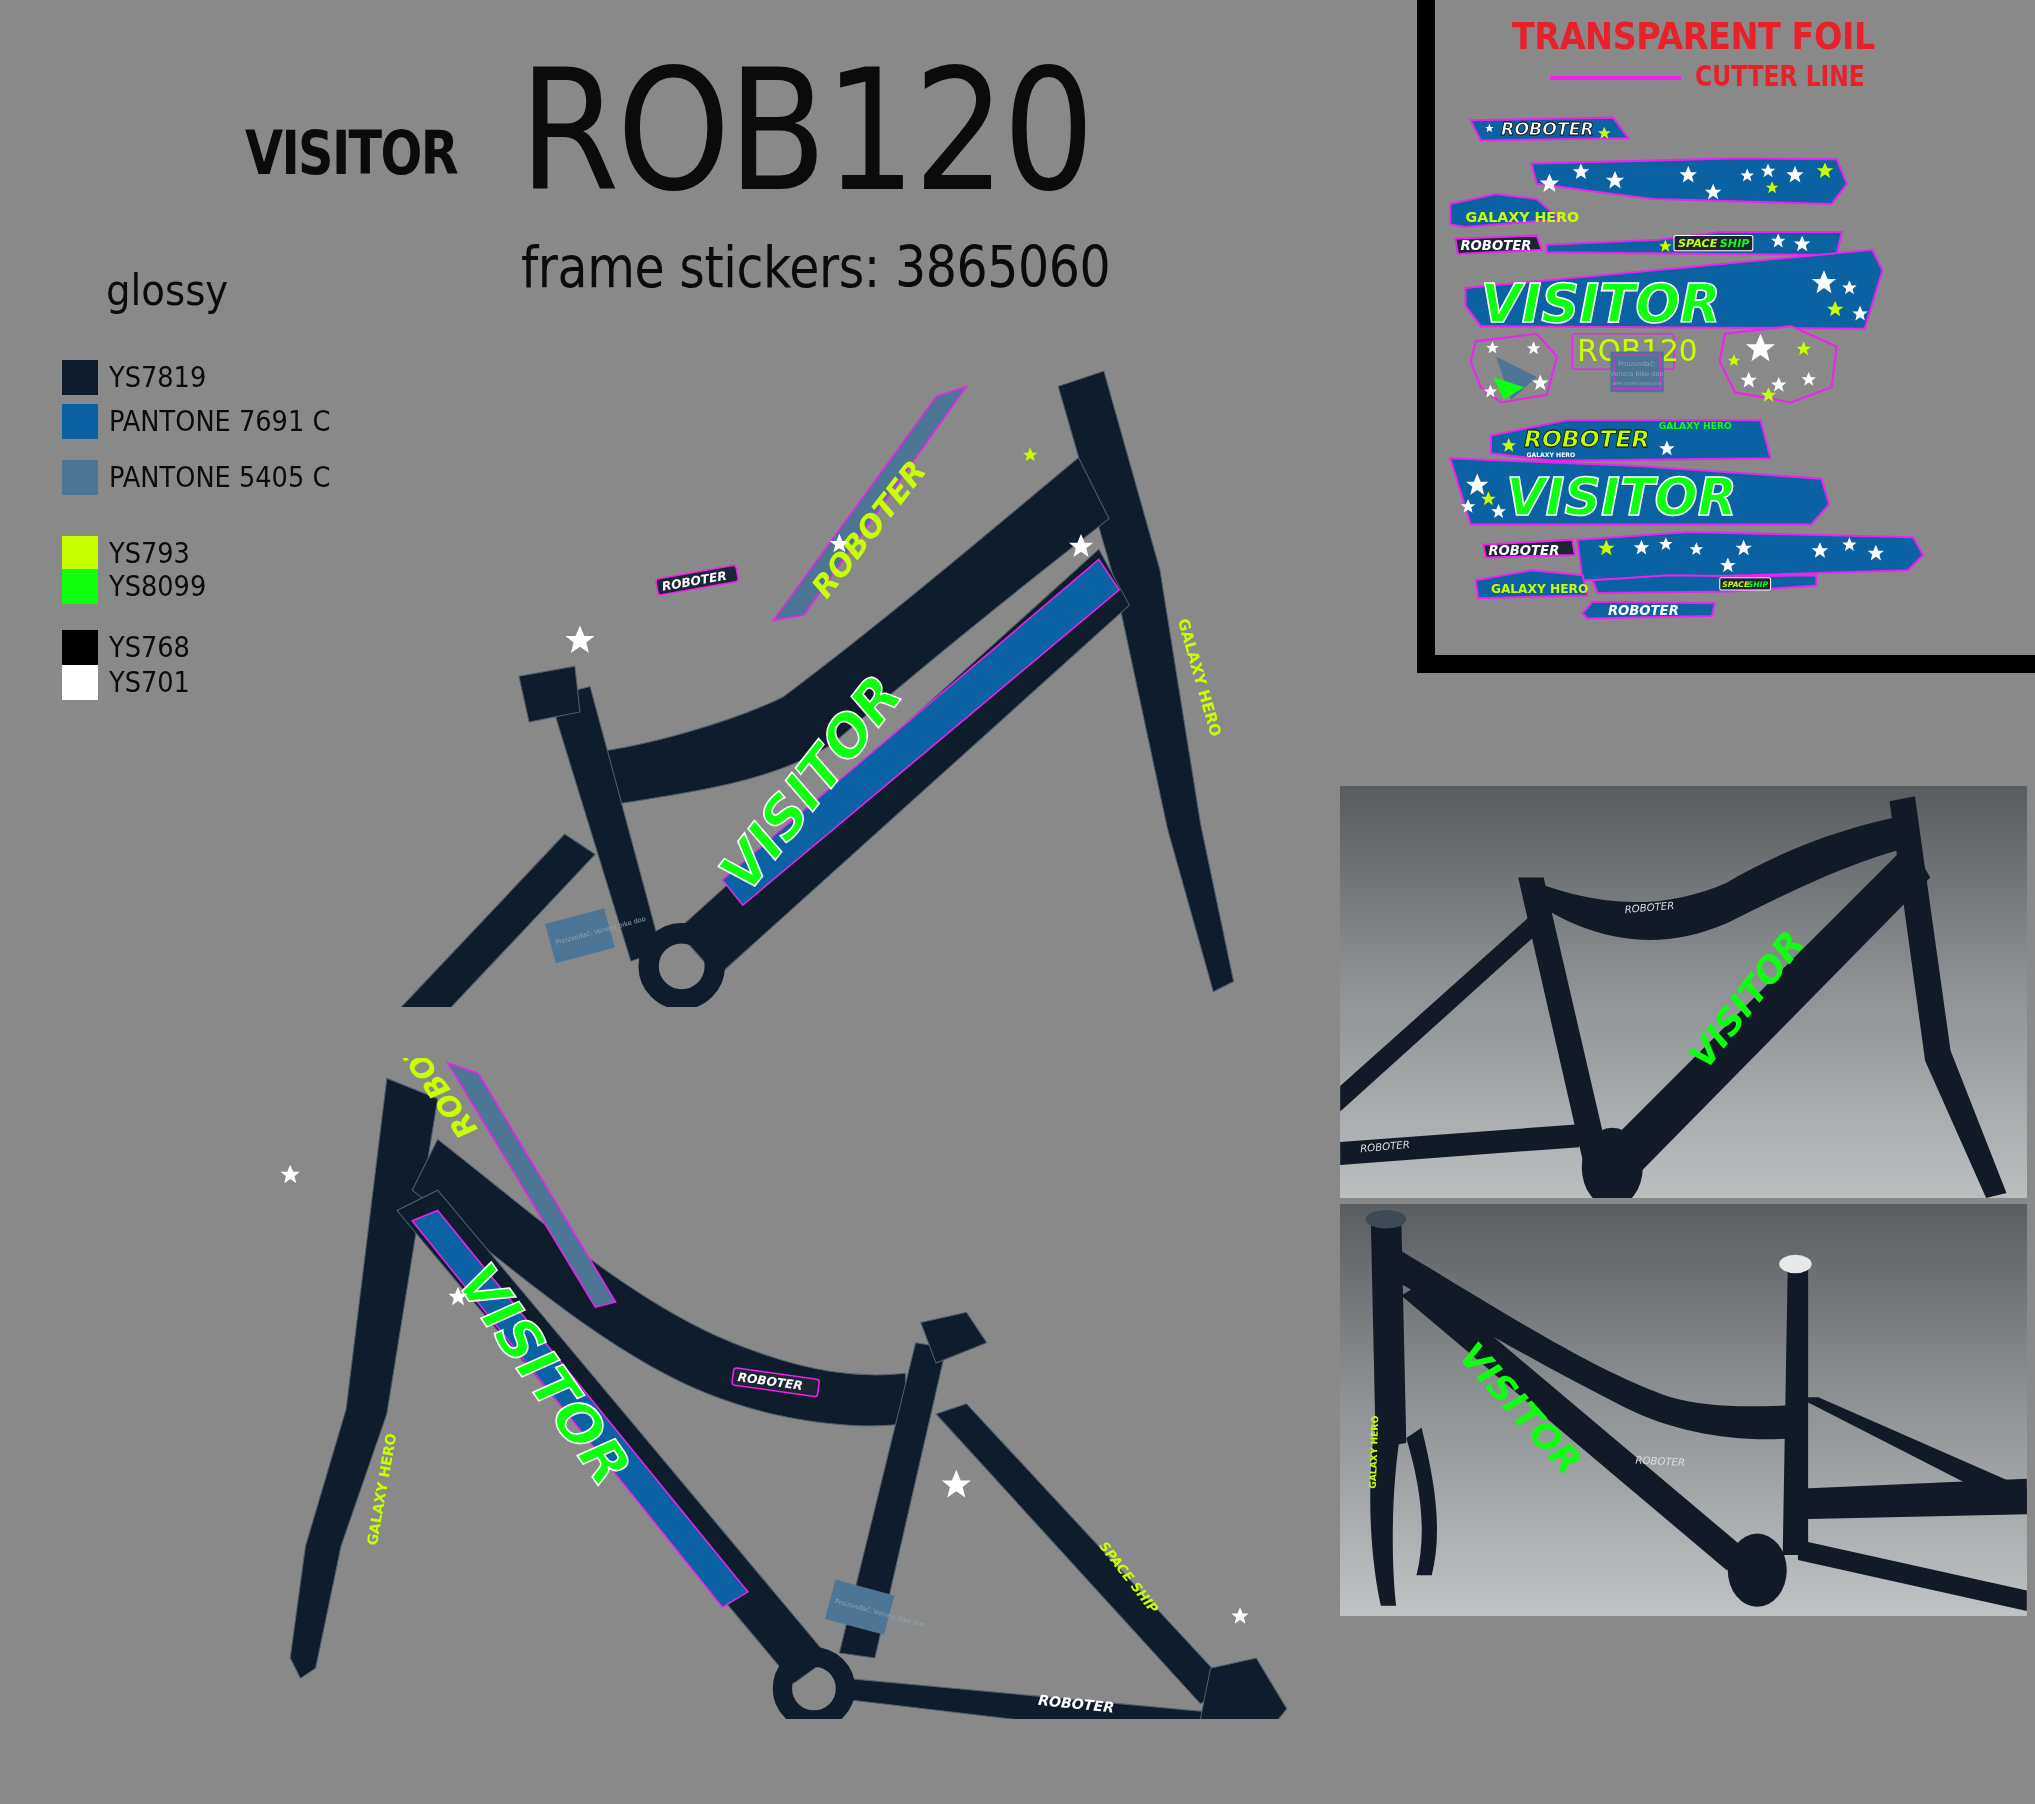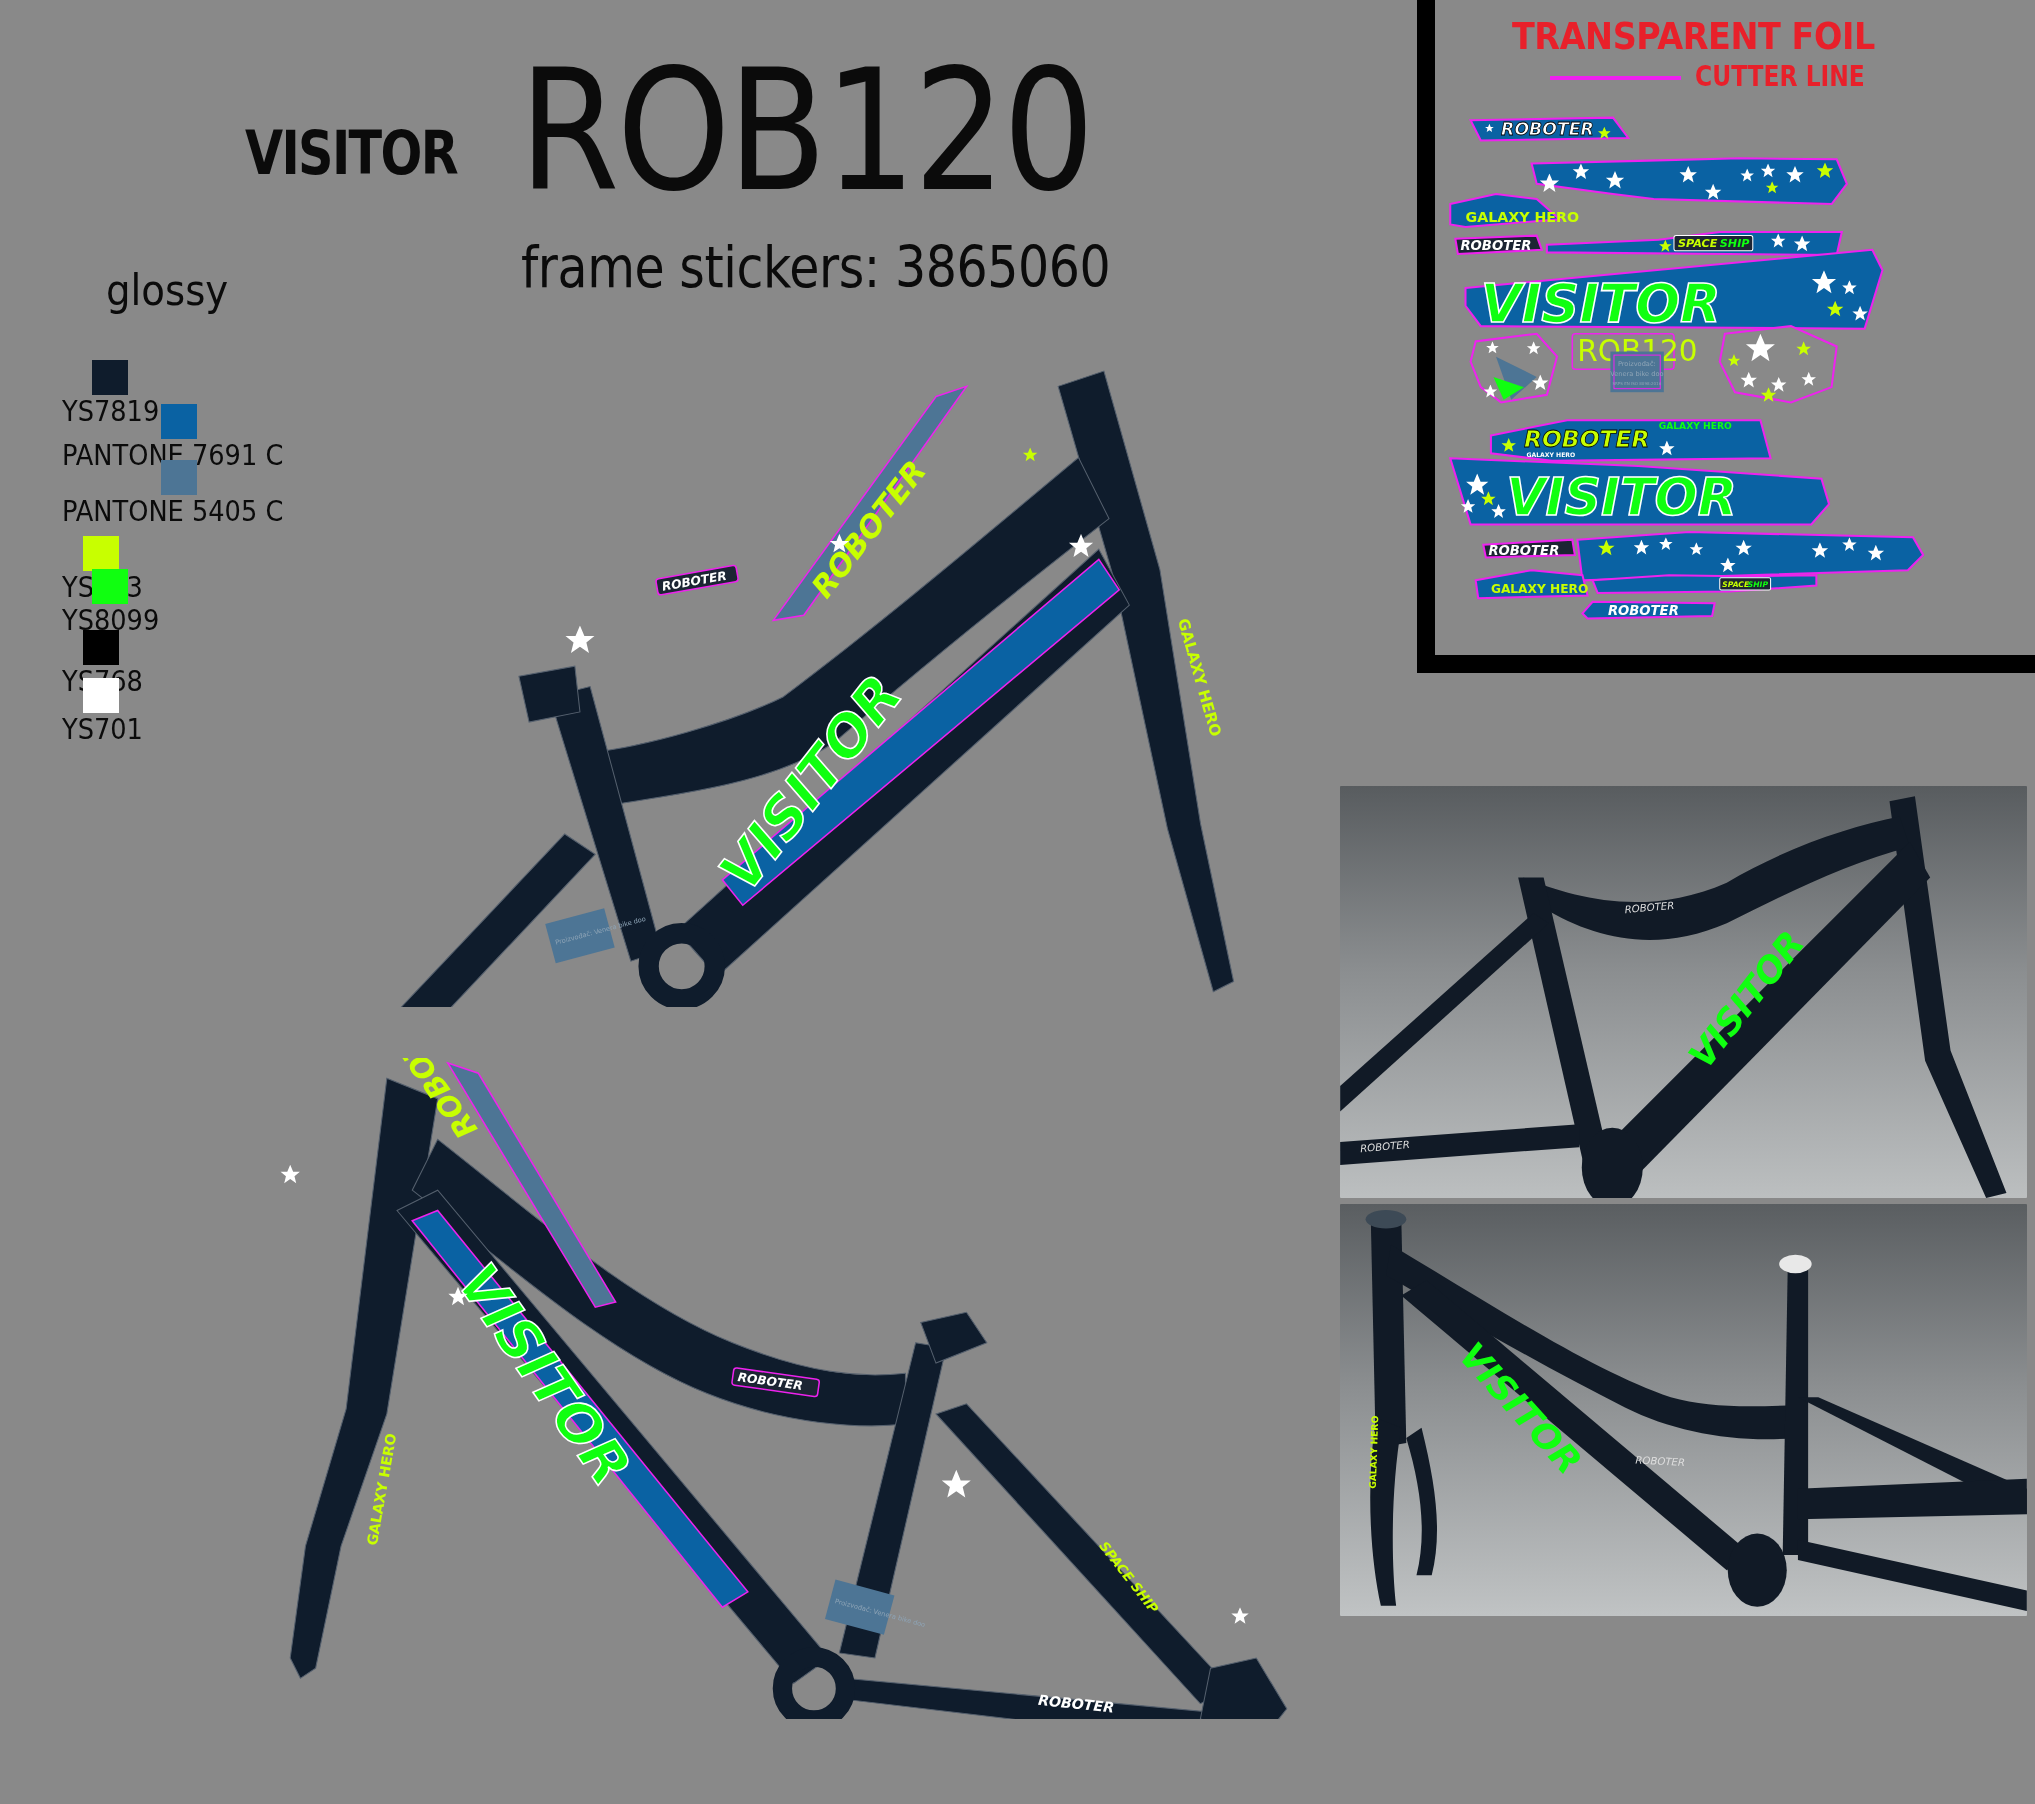--- a/index.html
+++ b/index.html
@@ -5,21 +5,21 @@
   html,body{margin:0;padding:0;}
   body{width:2035px;height:1804px;background:#898989;position:relative;overflow:hidden;font-family:"DejaVu Sans",sans-serif;color:#0b0b0b;}
   .abs{position:absolute;}
   
   .brand{left:245px;top:118px;font-family:"DejaVu Sans",sans-serif;font-weight:bold;font-size:60px;letter-spacing:-2px;transform:scaleX(0.82);transform-origin:left top;}
   .model{left:519px;top:47px;font-family:"DejaVu Sans",sans-serif;font-size:168px;line-height:168px;letter-spacing:-3.1px;transform:scaleX(0.86);transform-origin:left top;}
   .subtitle{left:521px;top:234px;font-size:57px;transform:scaleX(0.86);transform-origin:left top;letter-spacing:-0.5px;}
   .finish{left:106px;top:265px;font-size:43px;transform:scaleX(0.9);transform-origin:left top;}
   
   .legend{left:62px;top:360px;}
-  .legend-item{position:absolute;left:0;display:flex;align-items:center;flex-direction:column;}
+  .legend-item{position:absolute;left:0;display:flex;align-items:center;}
   .swatch{width:36px;height:35px;margin-right:11.2px;}
   .legend-label{font-size:28.5px;transform:scaleX(0.9);transform-origin:left center;white-space:nowrap;}
   
   .foil-bar-v{left:1417px;top:0;width:18.3px;height:673px;background:#000;}
   .foil-bar-h{left:1417px;top:655px;width:619px;height:18px;background:#000;}
   .foil-title{left:1512px;top:14.2px;color:#e8202a;font-weight:bold;font-size:38px;transform:scaleX(0.88);transform-origin:left top;letter-spacing:-0.5px;white-space:nowrap;}
   .cutter-line{left:1550px;top:76px;width:131px;height:4.1px;background:#ee22ee;}
   .cutter-label{left:1695px;top:60px;color:#e8202a;font-weight:bold;font-size:28.5px;transform:scaleX(0.82);transform-origin:left top;white-space:nowrap;}
   
   .render{left:1340px;width:687px;border-radius:1px;overflow:hidden;}
@@ -53,21 +53,21 @@
     <span class="legend-label">YS793</span>
   </div>
   <div class="legend-item" style="top:209px">
     <div class="swatch" style="background:#10ff10"></div>
     <span class="legend-label">YS8099</span>
   </div>
   <div class="legend-item" style="top:270px">
     <div class="swatch" style="background:#000000"></div>
     <span class="legend-label">YS768</span>
   </div>
-  <div class="legend-item" style="top:318px">
+  <div class="legend-item" style="top:305px">
     <div class="swatch" style="background:#ffffff"></div>
     <span class="legend-label">YS701</span>
   </div>
 </div>
 
 <div class="abs foil-bar-v"></div>
 <div class="abs foil-bar-h"></div>
 <div class="abs foil-title">TRANSPARENT FOIL</div>
 <div class="abs cutter-line"></div>
 <div class="abs cutter-label">CUTTER LINE</div>

